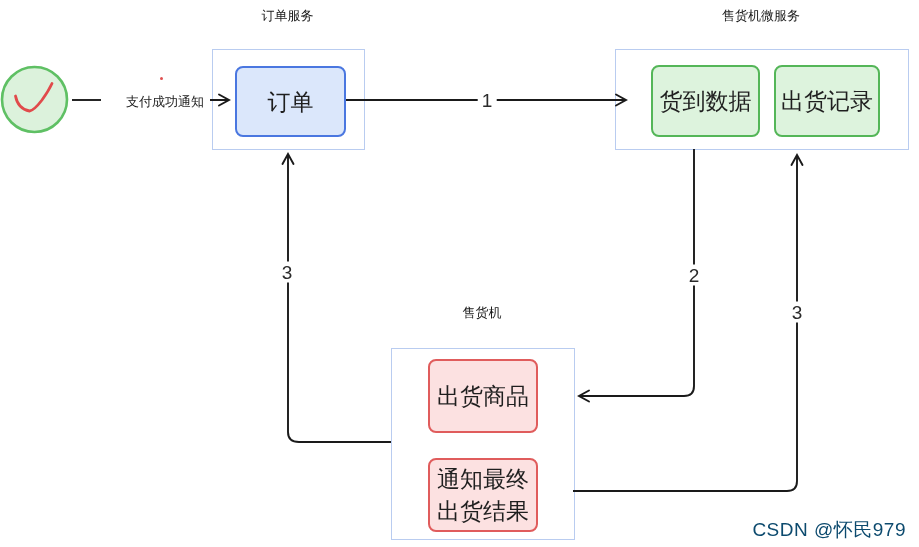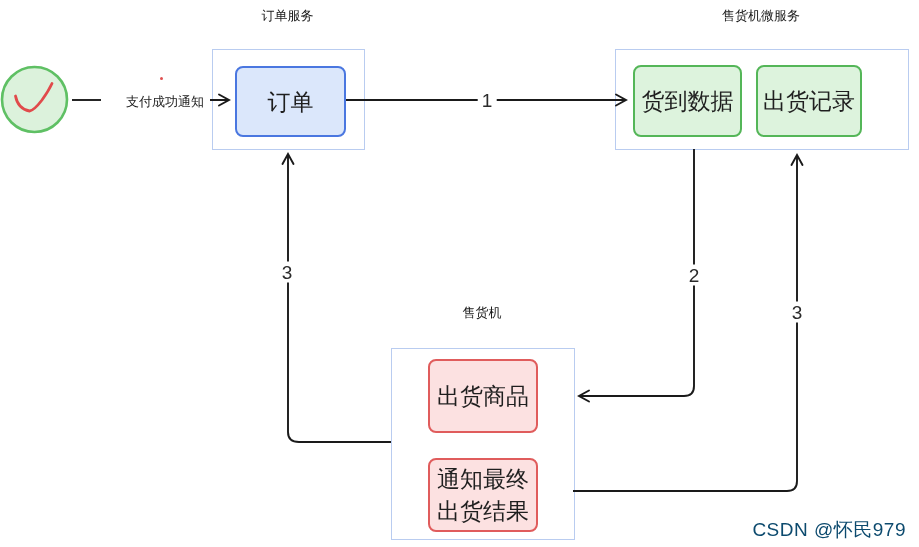--- a/index.html
+++ b/index.html
@@ -30,21 +30,21 @@
     flex-direction: column;
     align-items: center;
     justify-content: center;
     border-radius: 8px;
     font-size: 23px;
     color: #1f1f1f;
     text-align: center;
     line-height: 24px;
   }
   .node.blue  { background: #dbe7fb; border: 2px solid #4a77e0; }
-  .node.green { background: #ddf3dd; border: 2px solid #54b658; }
+  .node.green { background: #ddf3dd; border: 2px solid #54b658; margin-left: 18px; }
   .node.pink  { background: #fce1e1; border: 2px solid #e05c5c; }
   .group-title {
     position: absolute;
     z-index: 4;
     font-size: 13px;
     color: #1a1a1a;
     text-align: center;
   }
   .edge-text {
     position: absolute;

